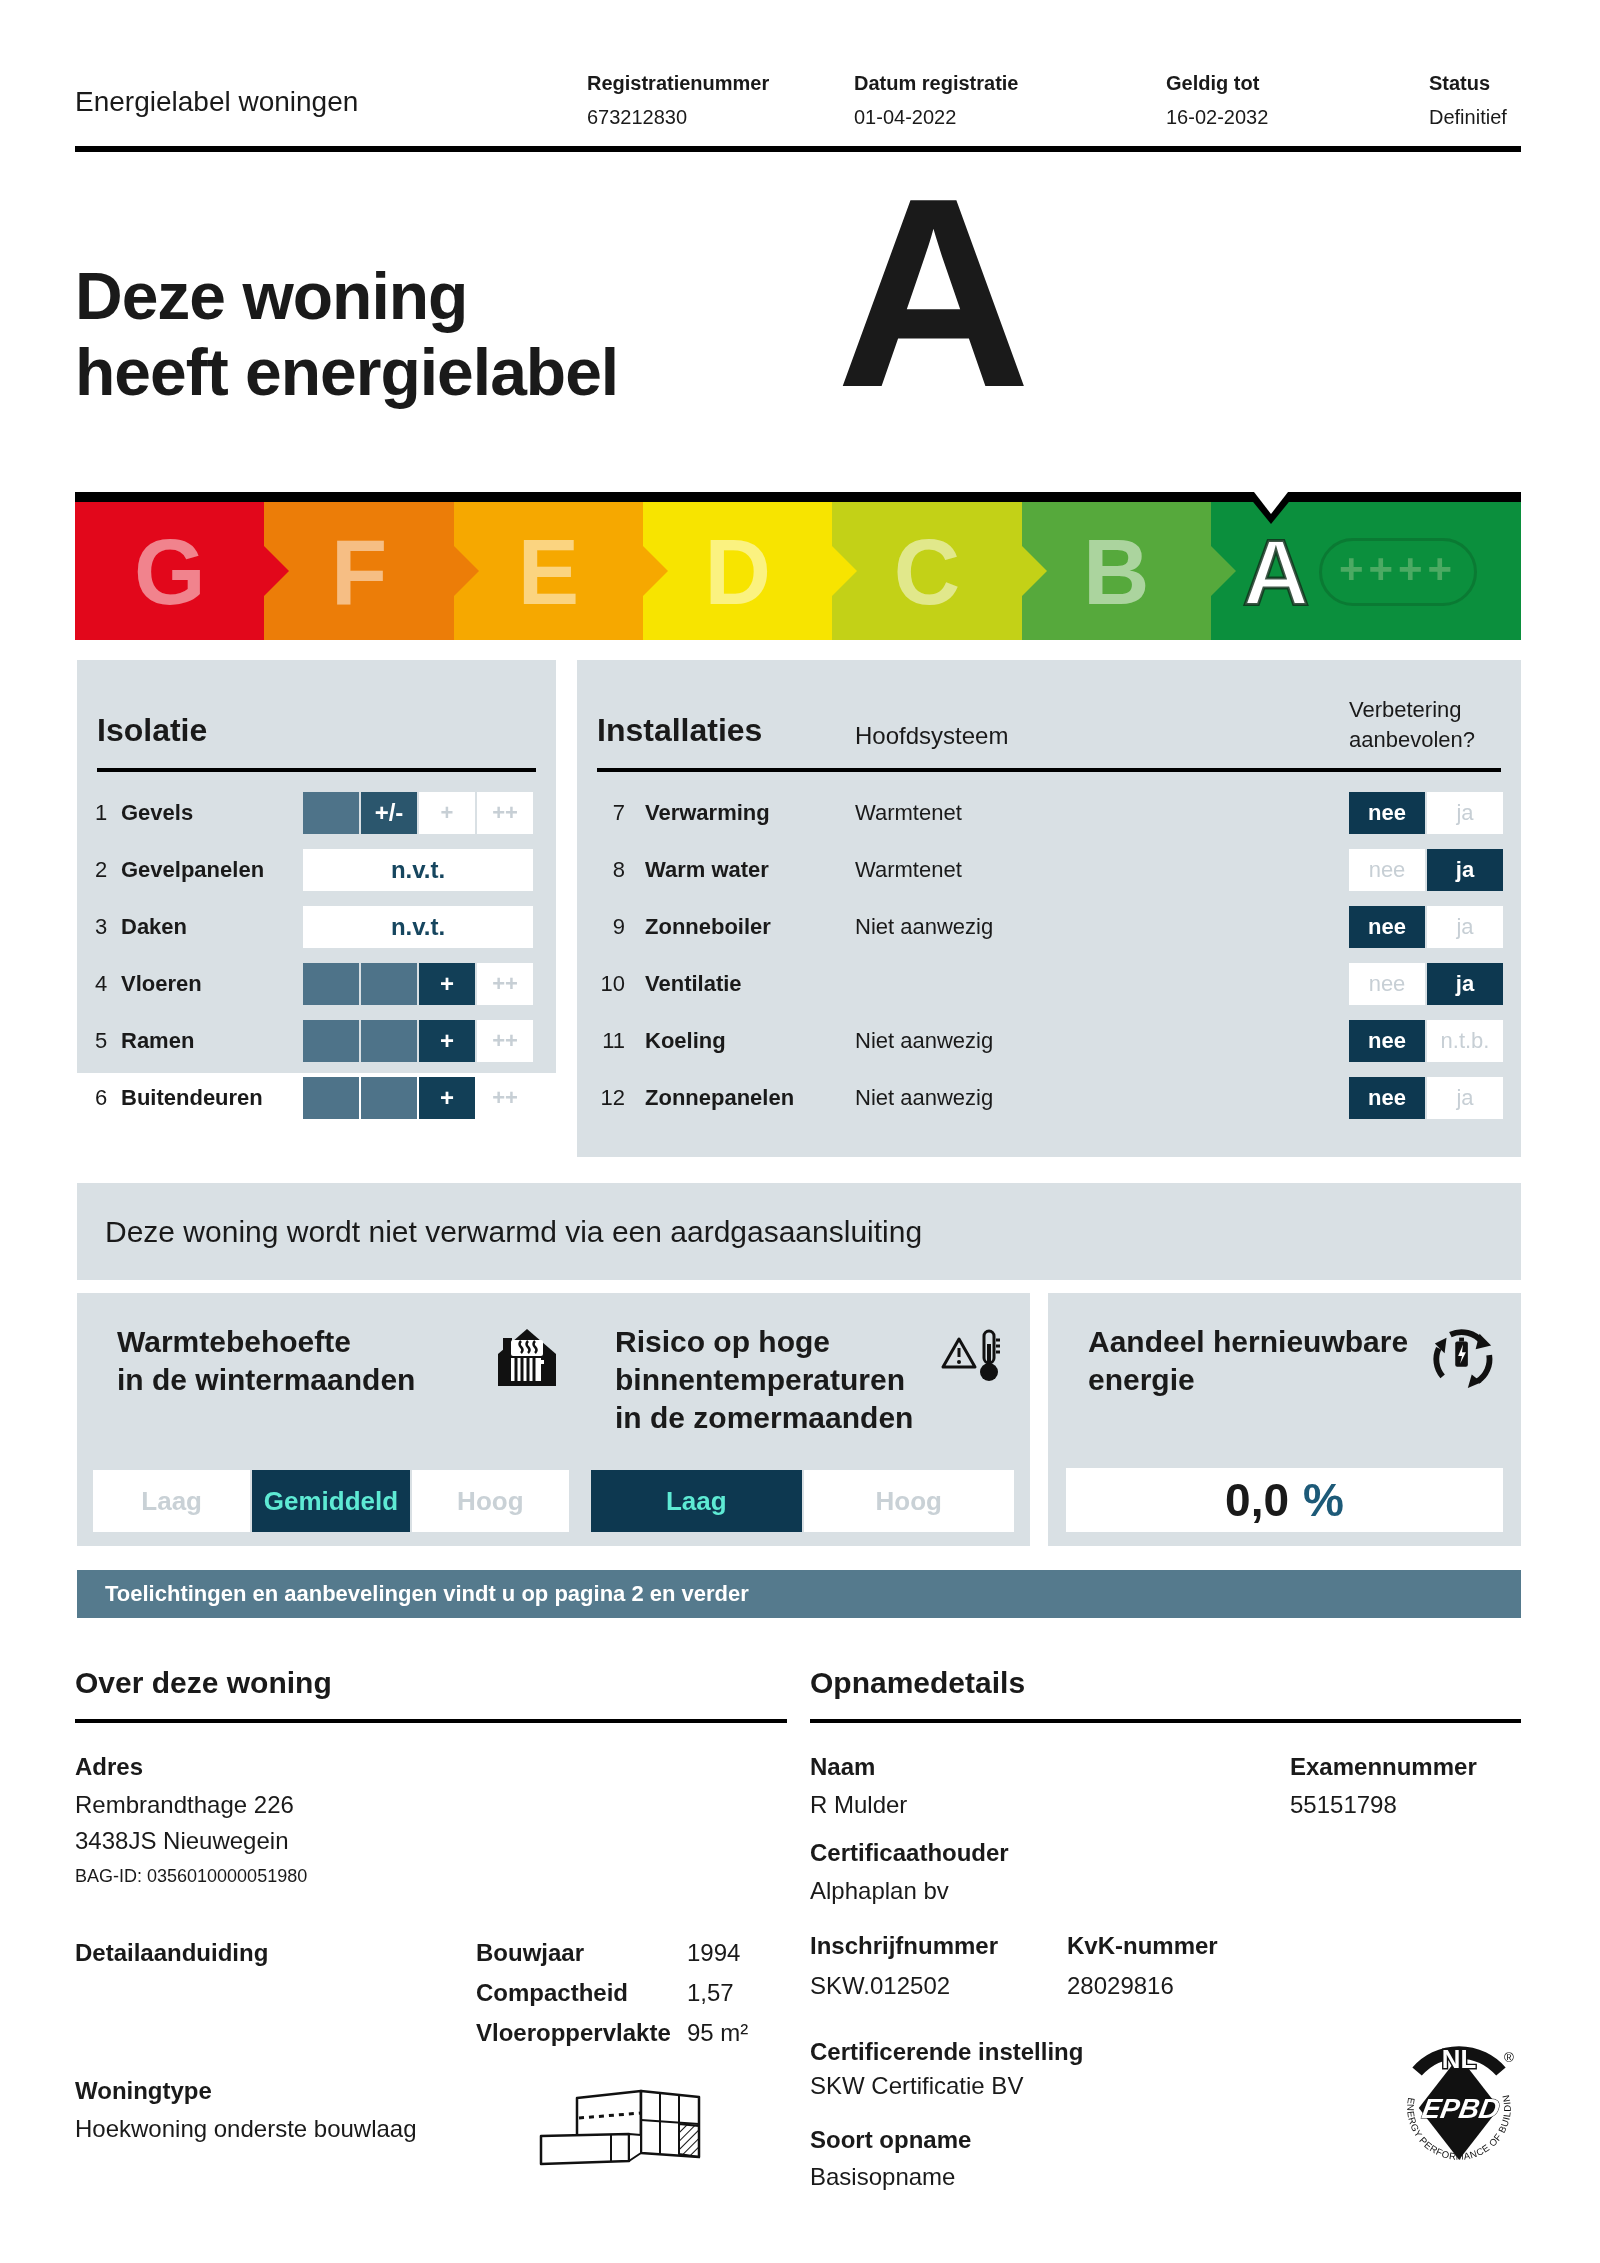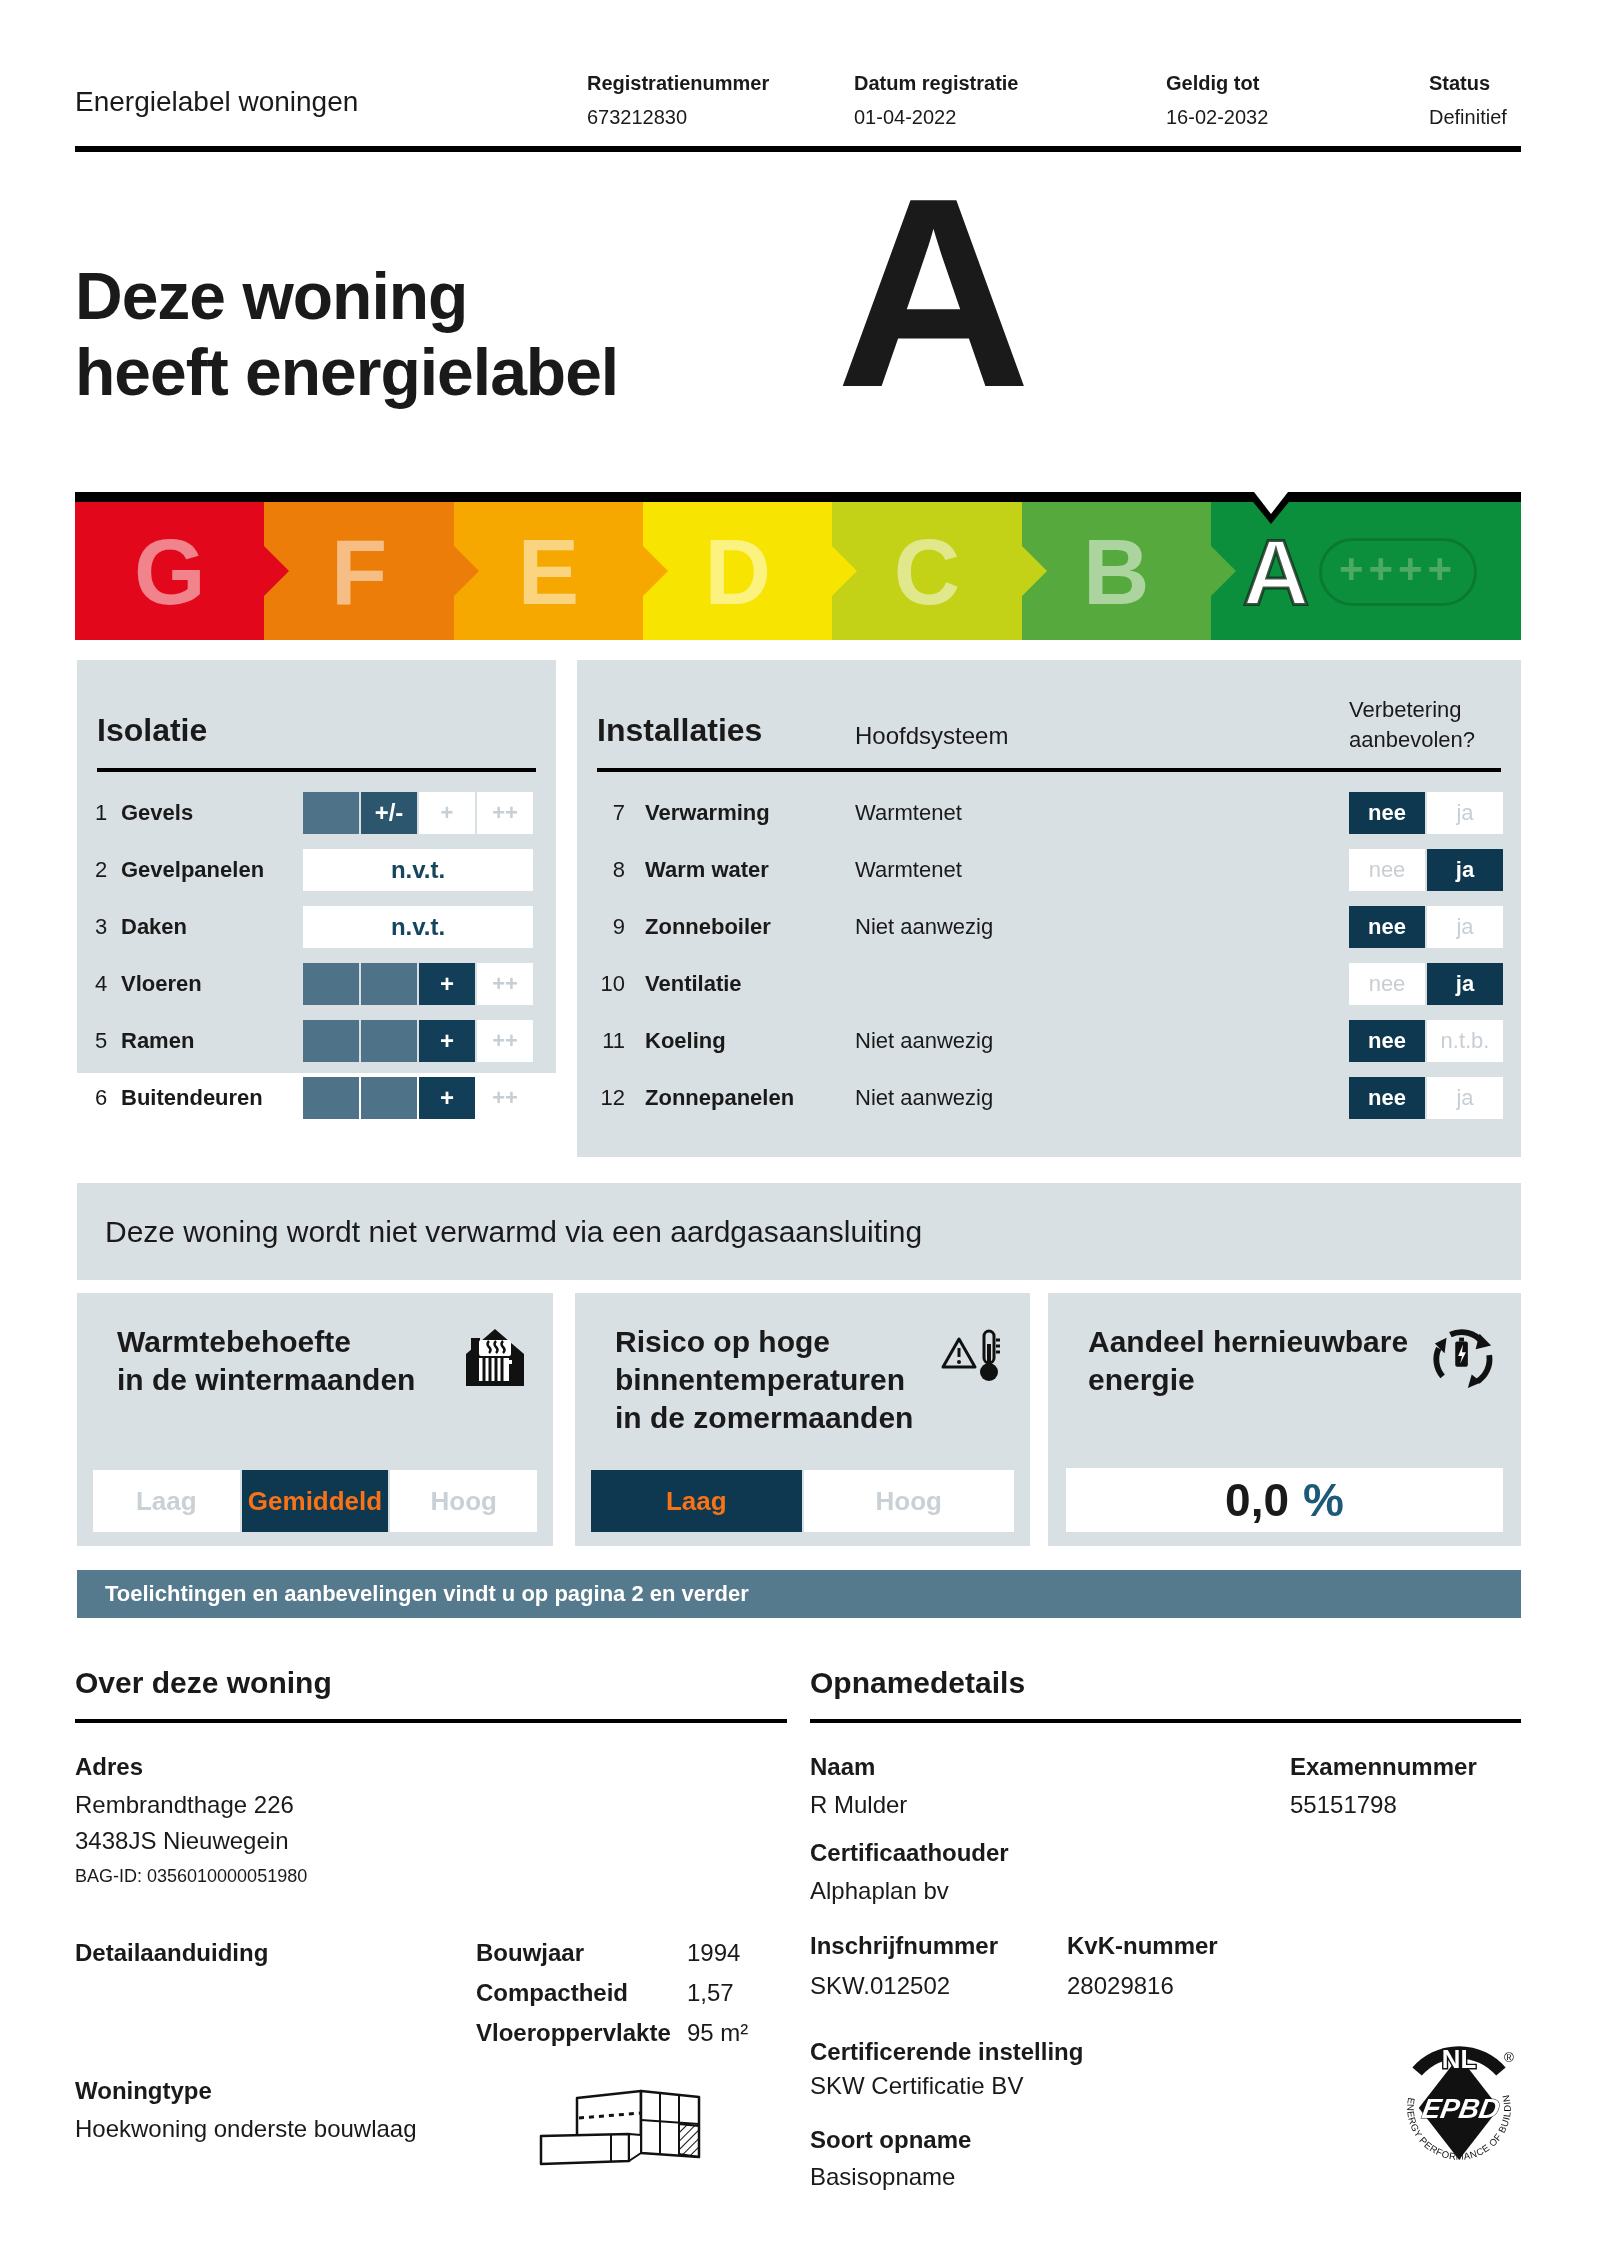--- a/index.html
+++ b/index.html
@@ -64,28 +64,28 @@
   .opt{width:76px;height:42px;text-align:center;line-height:42px;font-size:22px;}
   .opt.sel{background:#0d3850;color:#fff;font-weight:bold;}
   .opt.off{background:#fff;color:#c7cfd5;}
 
   
   .gasbar{left:77px;top:1183px;width:1444px;height:97px;}
   .gasbar span{position:absolute;left:28px;top:0;line-height:97px;font-size:30px;font-weight:normal;}
 
   
   .metric{position:absolute;top:1293px;height:253px;}
-  .m1{left:77px;width:476px;}
+  .m1{left:77px;width:476px;padding-left:32px;}
   .m2{left:575px;width:455px;}
   .m3{left:1048px;width:473px;}
   .m-title{position:absolute;left:40px;top:30px;right:110px;font-size:30px;font-weight:bold;line-height:38px;}
   .m-icon{position:absolute;top:32px;right:26px;width:64px;height:66px;}
   .m-ctrl{position:absolute;left:16px;right:16px;bottom:14px;height:62px;display:flex;gap:2px;}
   .mcell{flex:1;text-align:center;line-height:62px;font-size:26px;font-weight:bold;}
-  .mcell.sel{background:#0d3850;color:#f97316;}
+  .mcell.sel{background:#0d3850;color:#5eead4;}
   .mcell.off{background:#fff;color:#c9d1d6;}
   .m-value{position:absolute;left:18px;right:18px;bottom:14px;height:64px;background:#fff;
            display:flex;align-items:center;justify-content:center;font-size:46px;font-weight:bold;}
   .m-unit{color:#1d5a78;margin-left:14px;}
 
   
   .note{left:77px;top:1570px;width:1444px;height:48px;background:#557a8d;}
   .note span{position:absolute;left:28px;line-height:48px;font-size:22px;font-weight:bold;color:#fff;}
 
   

